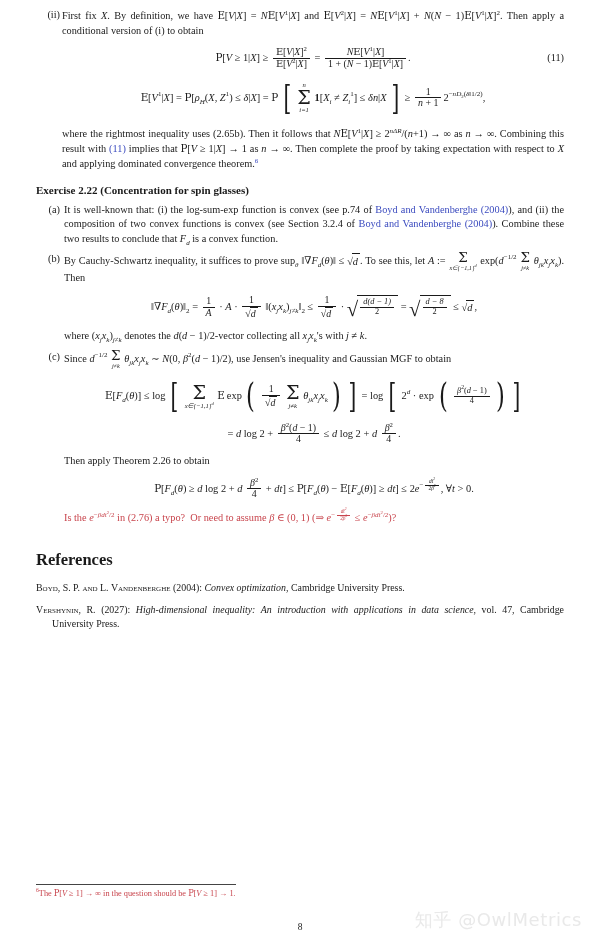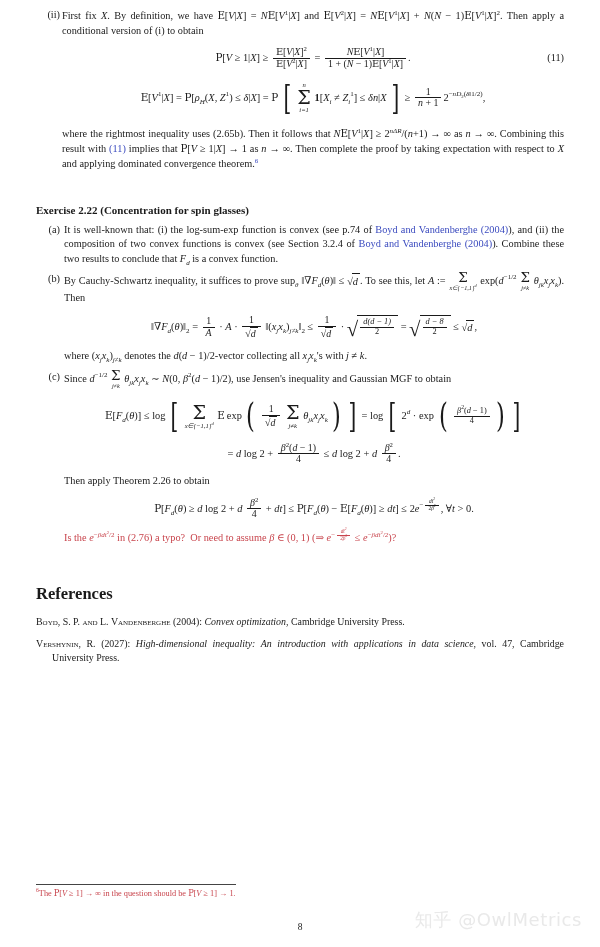--- a/index.html
+++ b/index.html
@@ -128,26 +128,26 @@
     vertical-align: middle;
     font-weight: 300;
   }
   .brk.b3 { font-size: 3.2em; transform: scaleX(0.6); }
   .paren.b3 { font-size: 3.2em; transform: scaleX(0.68); display:inline-block; vertical-align: middle; font-family:"DejaVu Serif", serif;}
 
   
   .exercise-head {
     font-size: 11px;
     font-weight: bold;
-    margin: 32px 0 7px 0;
+    margin: 12px 0 7px 0;
   }
   .refs-head {
     font-size: 16.5px;
     font-weight: bold;
-    margin: 38px 0 11px 0;
+    margin: 24px 0 11px 0;
   }
   .ref {
     font-size: 9.9px;
     line-height: 1.42;
     text-align: justify;
     padding-left: 16px;
     text-indent: -16px;
     margin-bottom: 8px;
   }
 

